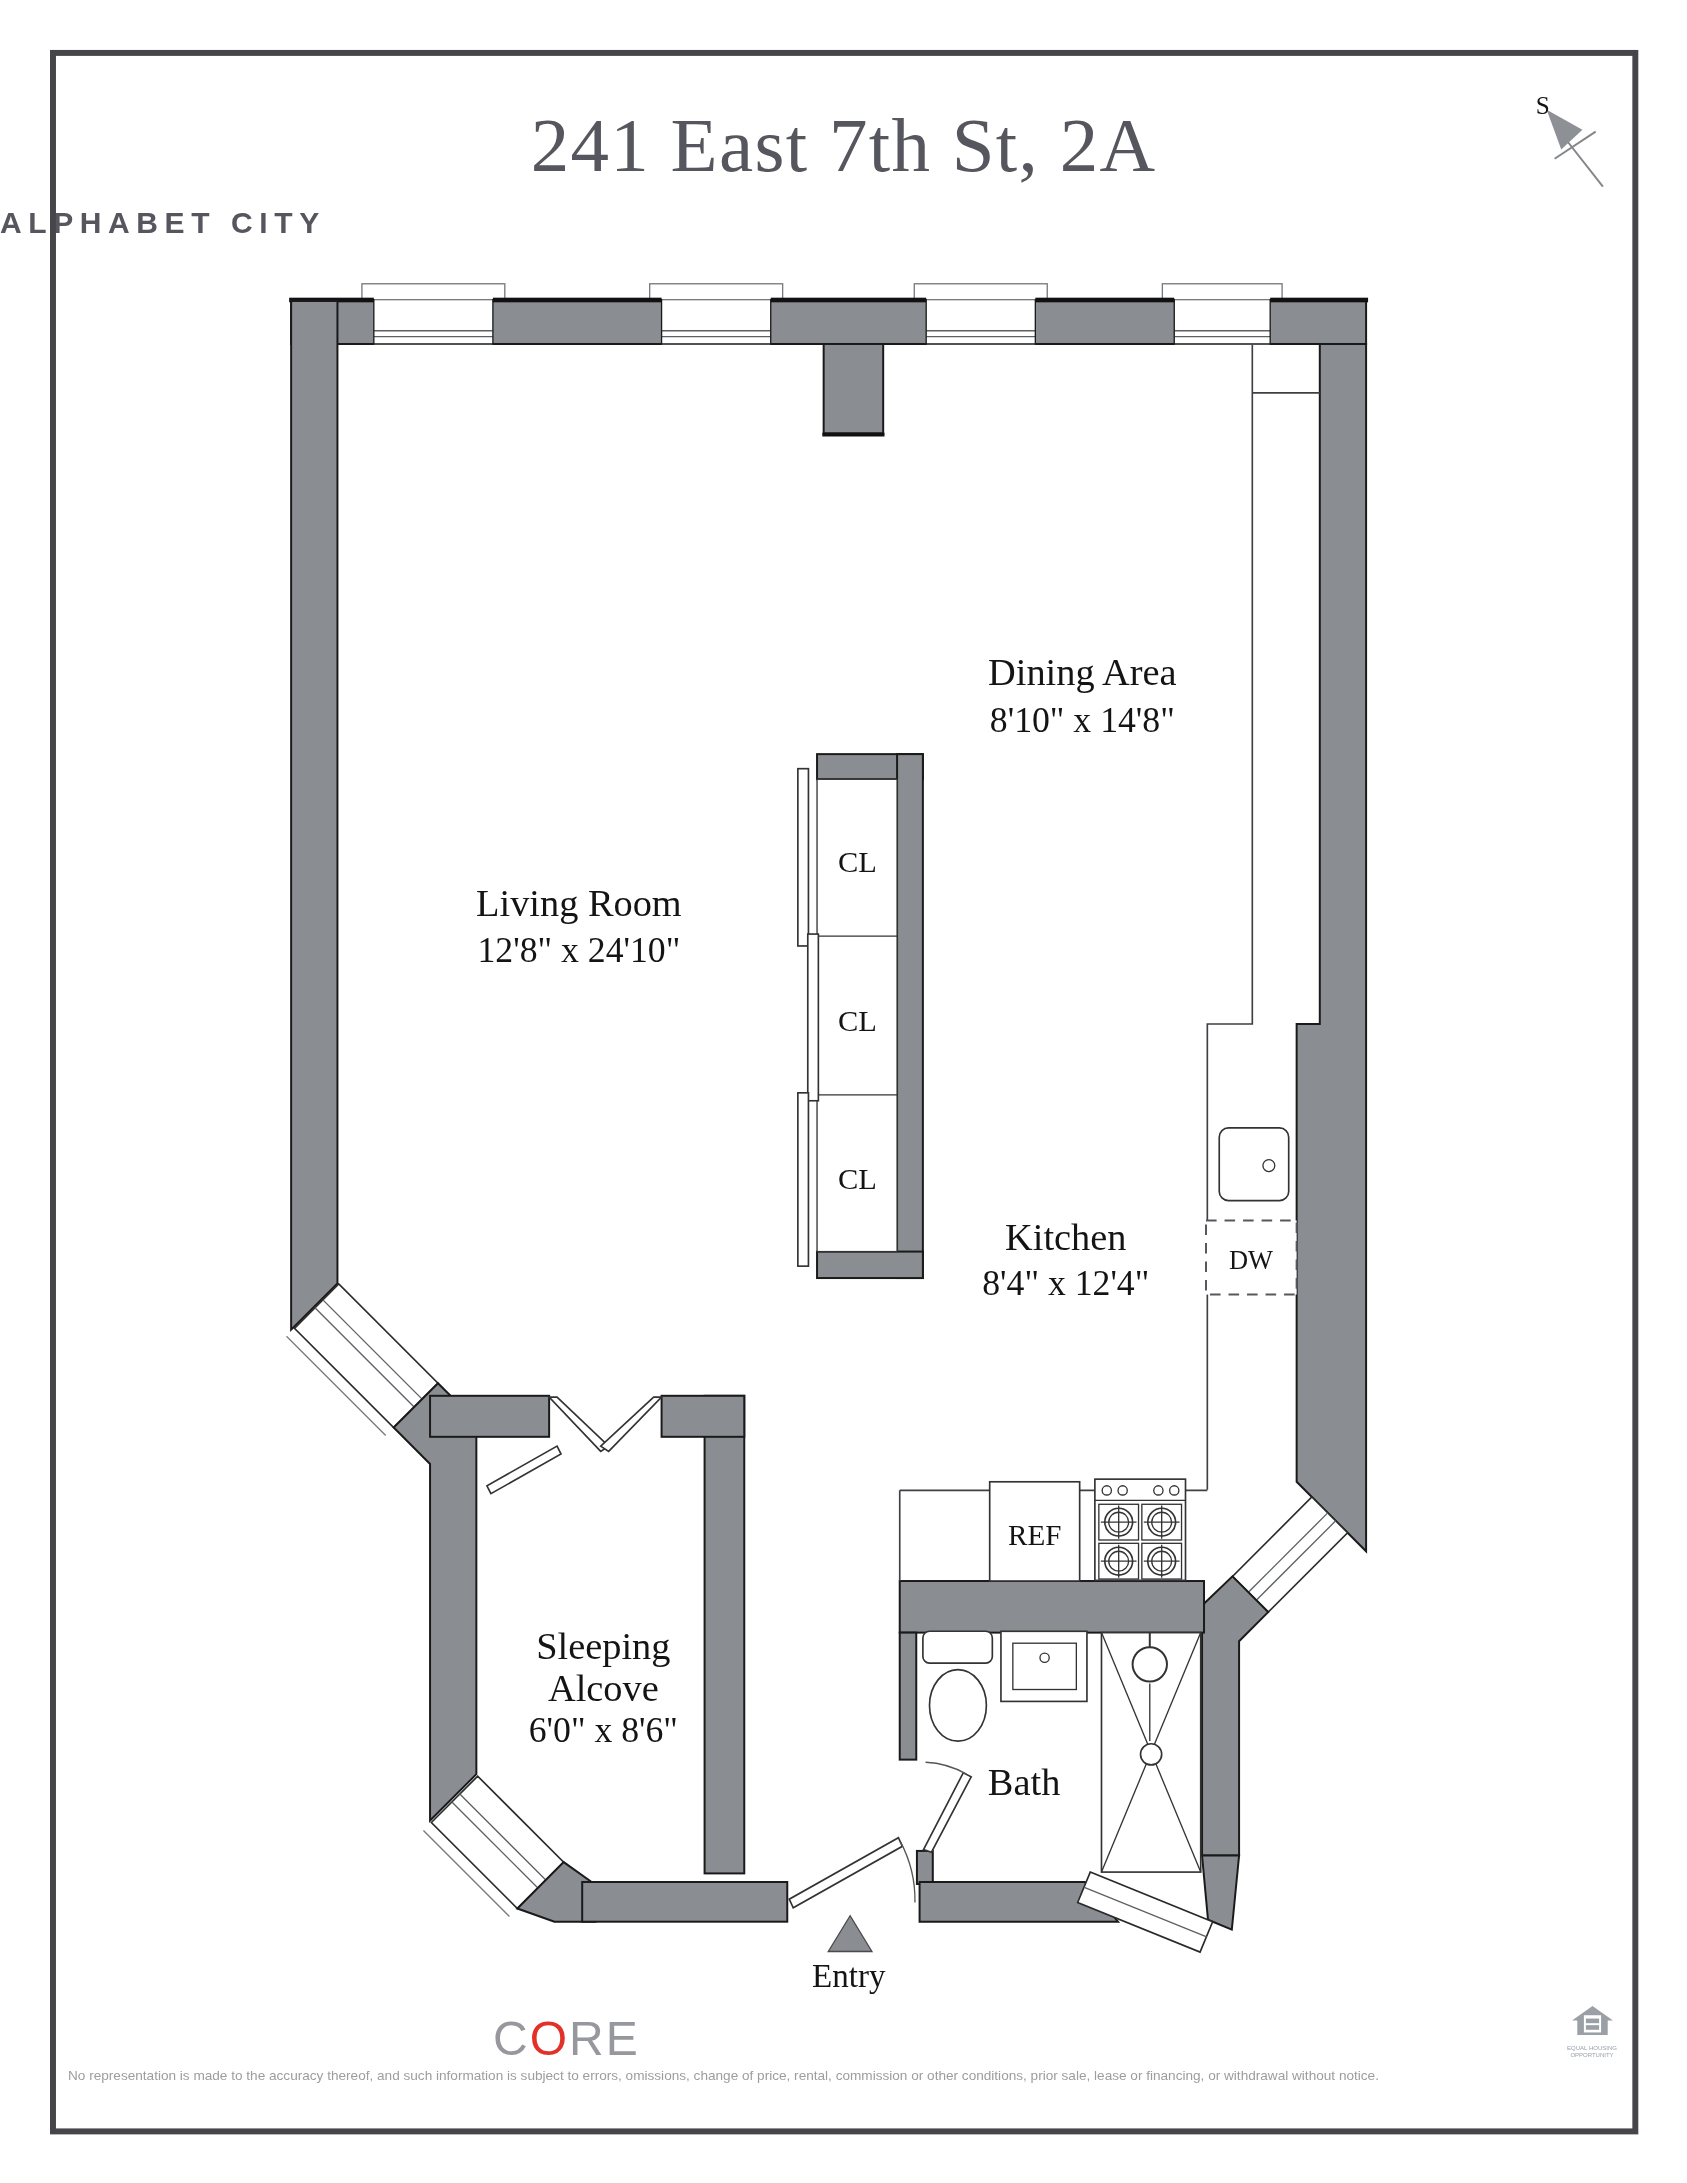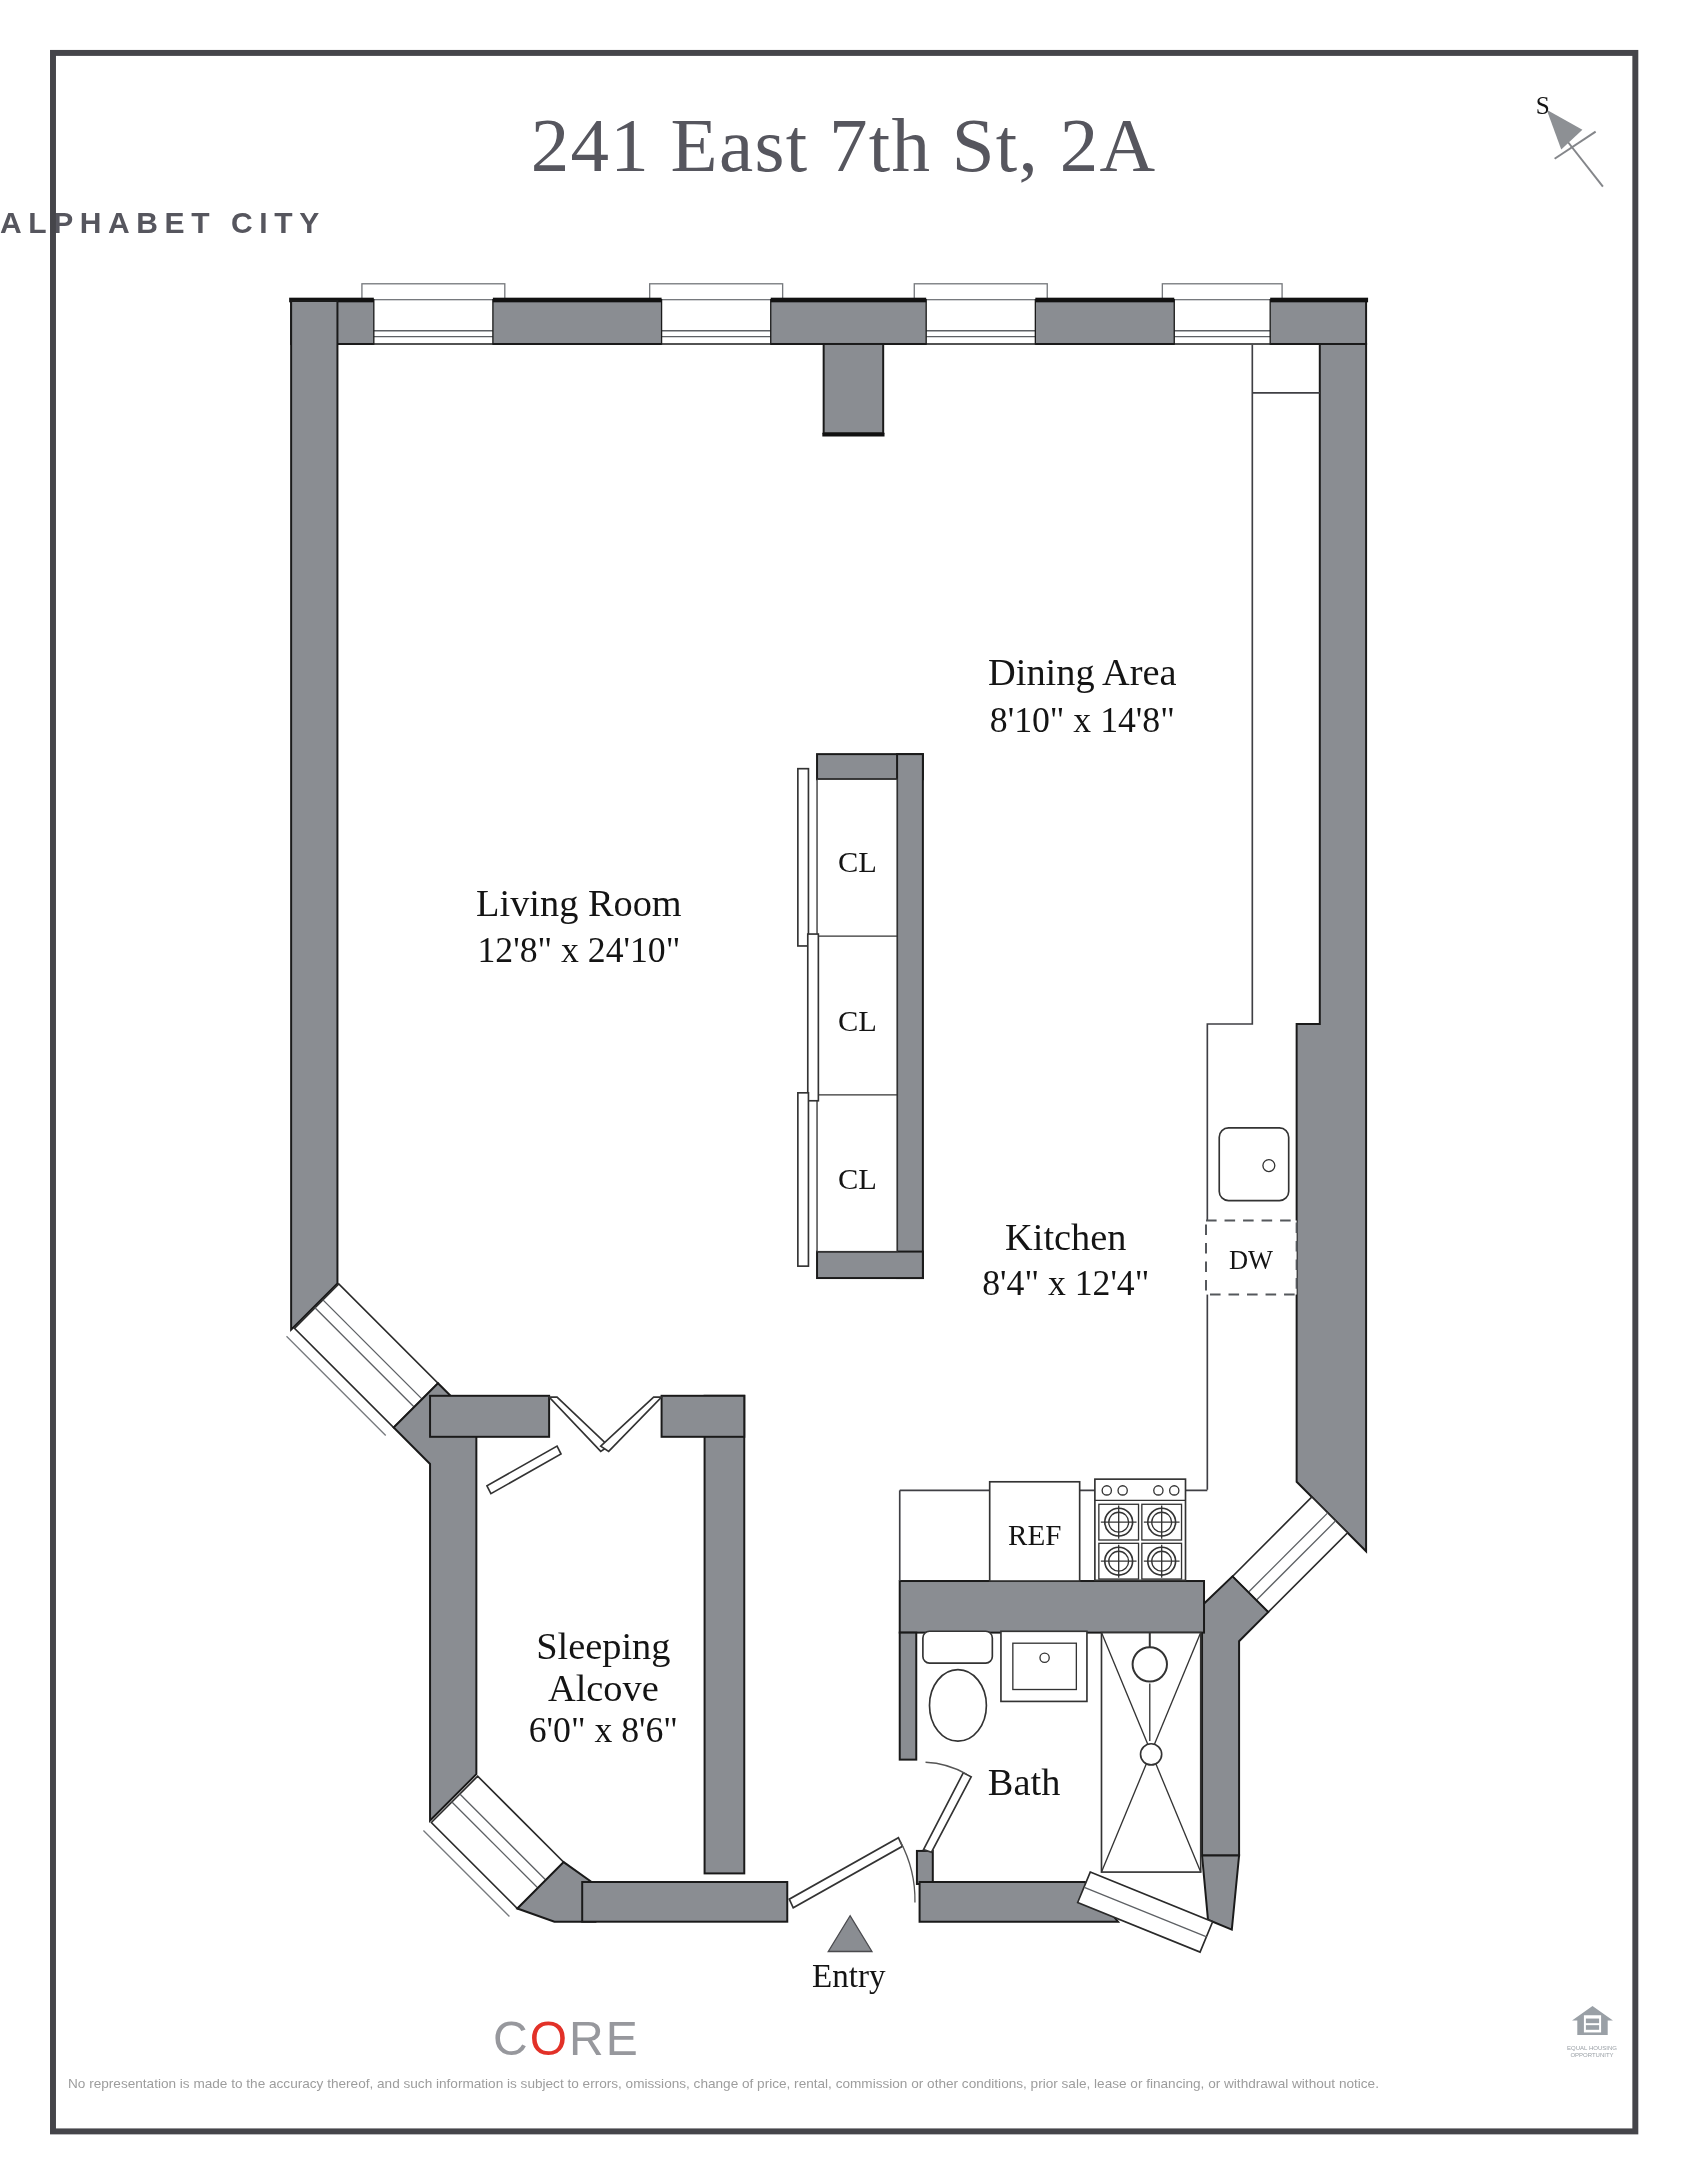--- a/index.html
+++ b/index.html
@@ -15,21 +15,21 @@
          color:#97989d;font-family:Liberation Sans, sans-serif;font-weight:400;text-align:right;}
   .brand .o{color:#e23128;}
   .address{position:absolute;left:630px;top:2026px;font-size:24.5px;color:#4e4f55;
            font-family:"Liberation Sans",sans-serif;}
   .eho{position:absolute;left:1567px;top:2006px;width:50px;text-align:center;color:#9aa0a6;}
   .eho .cap{font-size:6px;line-height:6.6px;letter-spacing:0px;color:#9aa0a6;
             font-family:"Liberation Sans",sans-serif;}
   .disclaimer{position:absolute;left:68px;top:2069px;width:1553px;color:#9d9d9d;
               font-size:13.6px;line-height:14px;font-family:"Liberation Sans",sans-serif;}
   .disclaimer .jline{text-align:justify;text-align-last:justify;}
-  .disclaimer .lline{text-align:left;margin-top:8px;}
+  .disclaimer .lline{text-align:left;}
   text{font-family:"Liberation Serif",serif;fill:#141414;}
   .wall{fill:#8a8d92;stroke:#1a1a1a;stroke-width:3;}
   .win{fill:#ffffff;stroke:#2a2a2a;stroke-width:2.5;}
   .fx{fill:#ffffff;stroke:#333333;stroke-width:2.5;}
   .thin{stroke:#3f3f44;stroke-width:2.5;fill:none;}
   .glz{stroke:#5d6064;stroke-width:2;fill:none;}
 </style>
 </head>
 <body>
 

